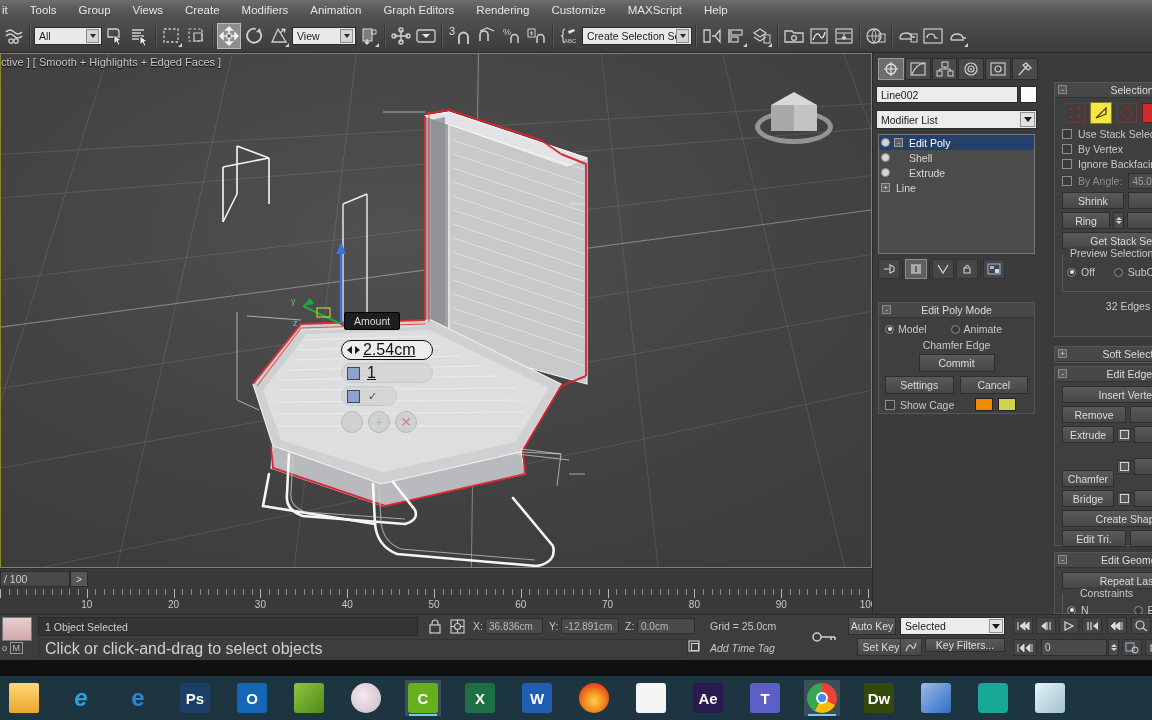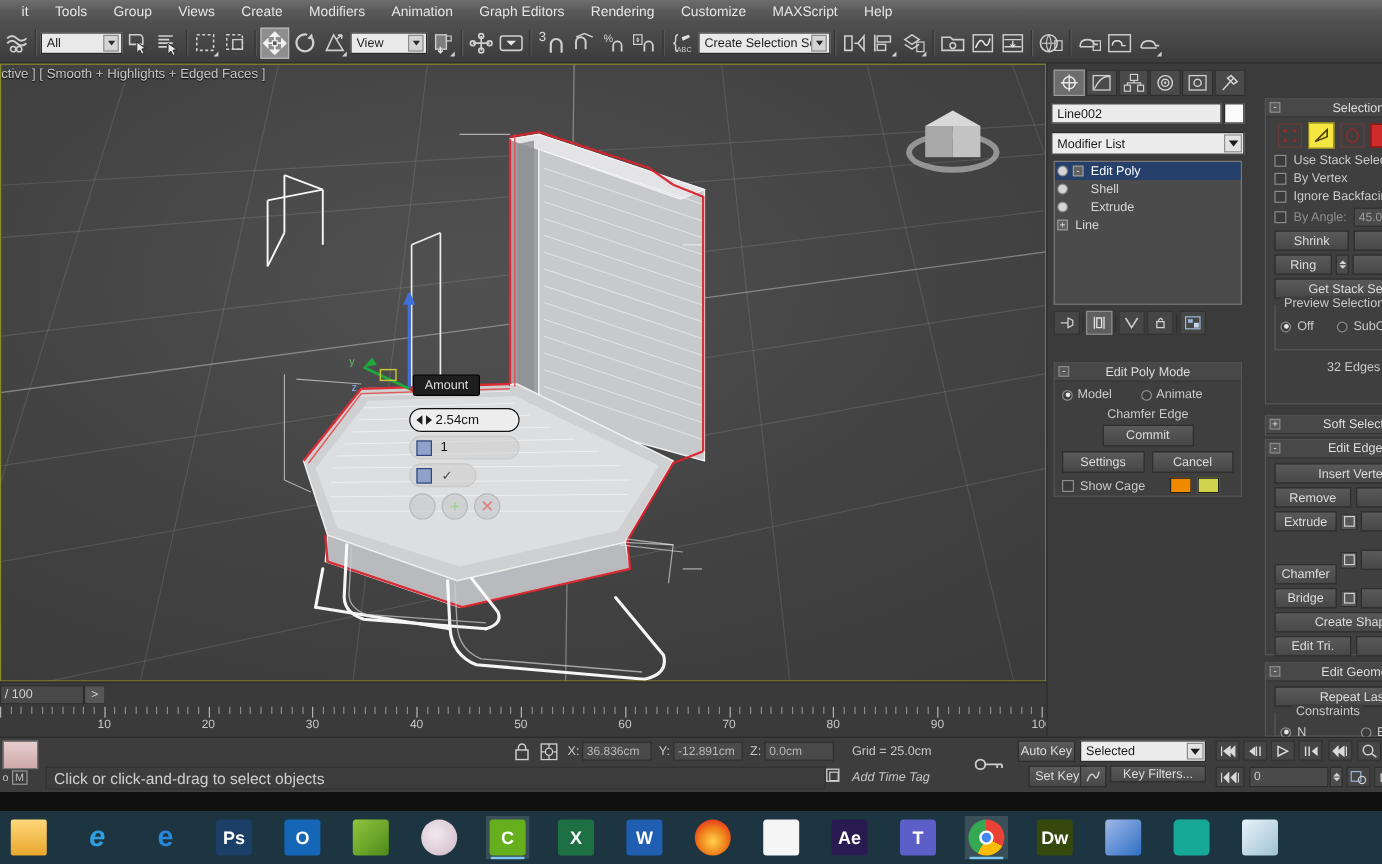--- a/index.html
+++ b/index.html
@@ -16,21 +16,21 @@
   
   .menubar {
     position:absolute; left:0; top:0; width:1152px; height:20px;
     background:linear-gradient(180deg,#6e6e6e 0%,#5a5a5a 45%,#4d4d4d 100%);
     display:flex; align-items:center; padding-left:0px;
   }
   .menubar .mi {
     color:#e6e6e6; font-size:11.5px; padding:2px 11px; line-height:16px;
     white-space:nowrap; cursor:default;
   }
-  .menubar .mi:first-child { padding-left:2px;margin-left:16px; }
+  .menubar .mi:first-child { padding-left:2px; }
 
   
   .toolbar {
     position:absolute; left:0; top:20px; width:1152px; height:33px;
     background:linear-gradient(180deg,#4f4f4f 0%,#434343 60%,#3c3c3c 100%);
     display:flex; align-items:center; gap:1px; padding:0 2px;
     border-bottom:1px solid #2a2a2a;
   }
   .tb-btn {
     width:24px; height:26px; border:1px solid transparent;
@@ -86,21 +86,21 @@
   .caddy-tip {
     position:absolute; left:3px; top:0px; background:#1e1e1e; color:#dcdcdc;
     font-size:10.5px; padding:2px 9px; border-radius:2px; border:1px solid #000;
   }
   .caddy-row {
     margin-top:3px; height:20px; border-radius:10px; border:1px solid #c9c9c9;
     background:rgba(205,205,205,.55); display:flex; align-items:center; padding:0 5px; gap:3px;
     position:relative;
   }
   .caddy-row.sel { background:rgba(238,238,238,.9); border-color:#111; }
-  .caddy-val { font-size:11px; color:#141414; }
+  .caddy-val { font-size:16px; color:#141414;text-decoration:underline; }
   .sp-l,.sp-r{ width:0;height:0;border-top:4px solid transparent;border-bottom:4px solid transparent;}
   .sp-l{ border-right:5px solid #1c1c1c; }
   .sp-r{ border-left:5px solid #1c1c1c; }
   .caddy-sq{ width:13px;height:13px; border:1px solid #33487a; background:#8fa2cc; }
   .caddy-btns{ margin-top:5px; display:flex; gap:5px; }
   .cbtn{ width:22px;height:22px;border-radius:50%;border:1px solid #b8b8b8;
      background:rgba(190,190,190,.45); display:flex;align-items:center;justify-content:center;
      font-size:14px; line-height:1; color:#d8d8d8; }
   .cbtn.ok{ color:#cfcfcf; } .cbtn.plus{ color:#9ad08f; } .cbtn.x{ color:#d98080; }
 
@@ -127,21 +127,21 @@
   .mat-swatch { position:absolute; left:2px; top:2px; width:30px; height:24px;
     background:linear-gradient(180deg,#e8cfcf,#cfa8a8); border:1px solid #777; }
   .mat-lbl { position:absolute; left:2px; top:28px; font-size:9px; color:#c0c0c0; }
   .prompt-box {
     position:absolute; left:38px; top:2px; width:380px; height:19px;
     background:#333; border:1px solid #292929; color:#cfcfcf; font-size:10.5px;
     display:flex; align-items:center; padding-left:6px;
   }
   .prompt-box2 {
     position:absolute; left:38px; top:24px; width:650px; height:19px;
-    background:#3d3d3d; border:1px solid #333; color:#cfcfcf; font-size:13px;
+    background:#3d3d3d; border:1px solid #333; color:#cfcfcf; font-size:16px;
     display:flex; align-items:center; padding-left:6px;
   }
   .coordfield { position:absolute; height:16px; background:#4a4a4a; border:1px solid #2d2d2d;
      color:#b8b8b8; font-size:10px; display:flex; align-items:center; padding-left:3px; }
   .coordlbl { position:absolute; font-size:10.5px; color:#c6c6c6; }
 
   
   .cmdpanel { position:absolute; left:872px; top:53px; width:280px; height:561px;
      background:#3b3b3b; border-left:1px solid #2b2b2b; }
   .cp-tabs { position:absolute; left:4px; top:4px; width:160px; height:22px;
@@ -1010,20 +1010,21 @@
         </div>
       </div>
     </div>
   </div>
 
   <div class="statusarea">
     <div class="mat-swatch"></div>
     <div class="mat-lbl">
       <span>o</span> <span style="border:1px solid #999;padding:0 2px;">M</span>
     </div>
+    <div class="prompt-box">1 Object Selected</div>
     <div class="prompt-box2">Click or click-and-drag to select objects</div>
 
     <div style="position:absolute;left:428px;top:4px;">
       <svg width="14" height="15" viewBox="0 0 14 15">
           <rect x="2" y="6" width="10" height="8" fill="none" stroke="#cfcfcf" stroke-width="1.2"></rect>
           <path d="M4 6 v-2 a3 3 0 0 1 6 0 v2" fill="none" stroke="#cfcfcf" stroke-width="1.2"></path>
         </svg>
     </div>
     <div style="position:absolute;left:450px;top:4px;">
       <svg width="15" height="15" viewBox="0 0 15 15">

